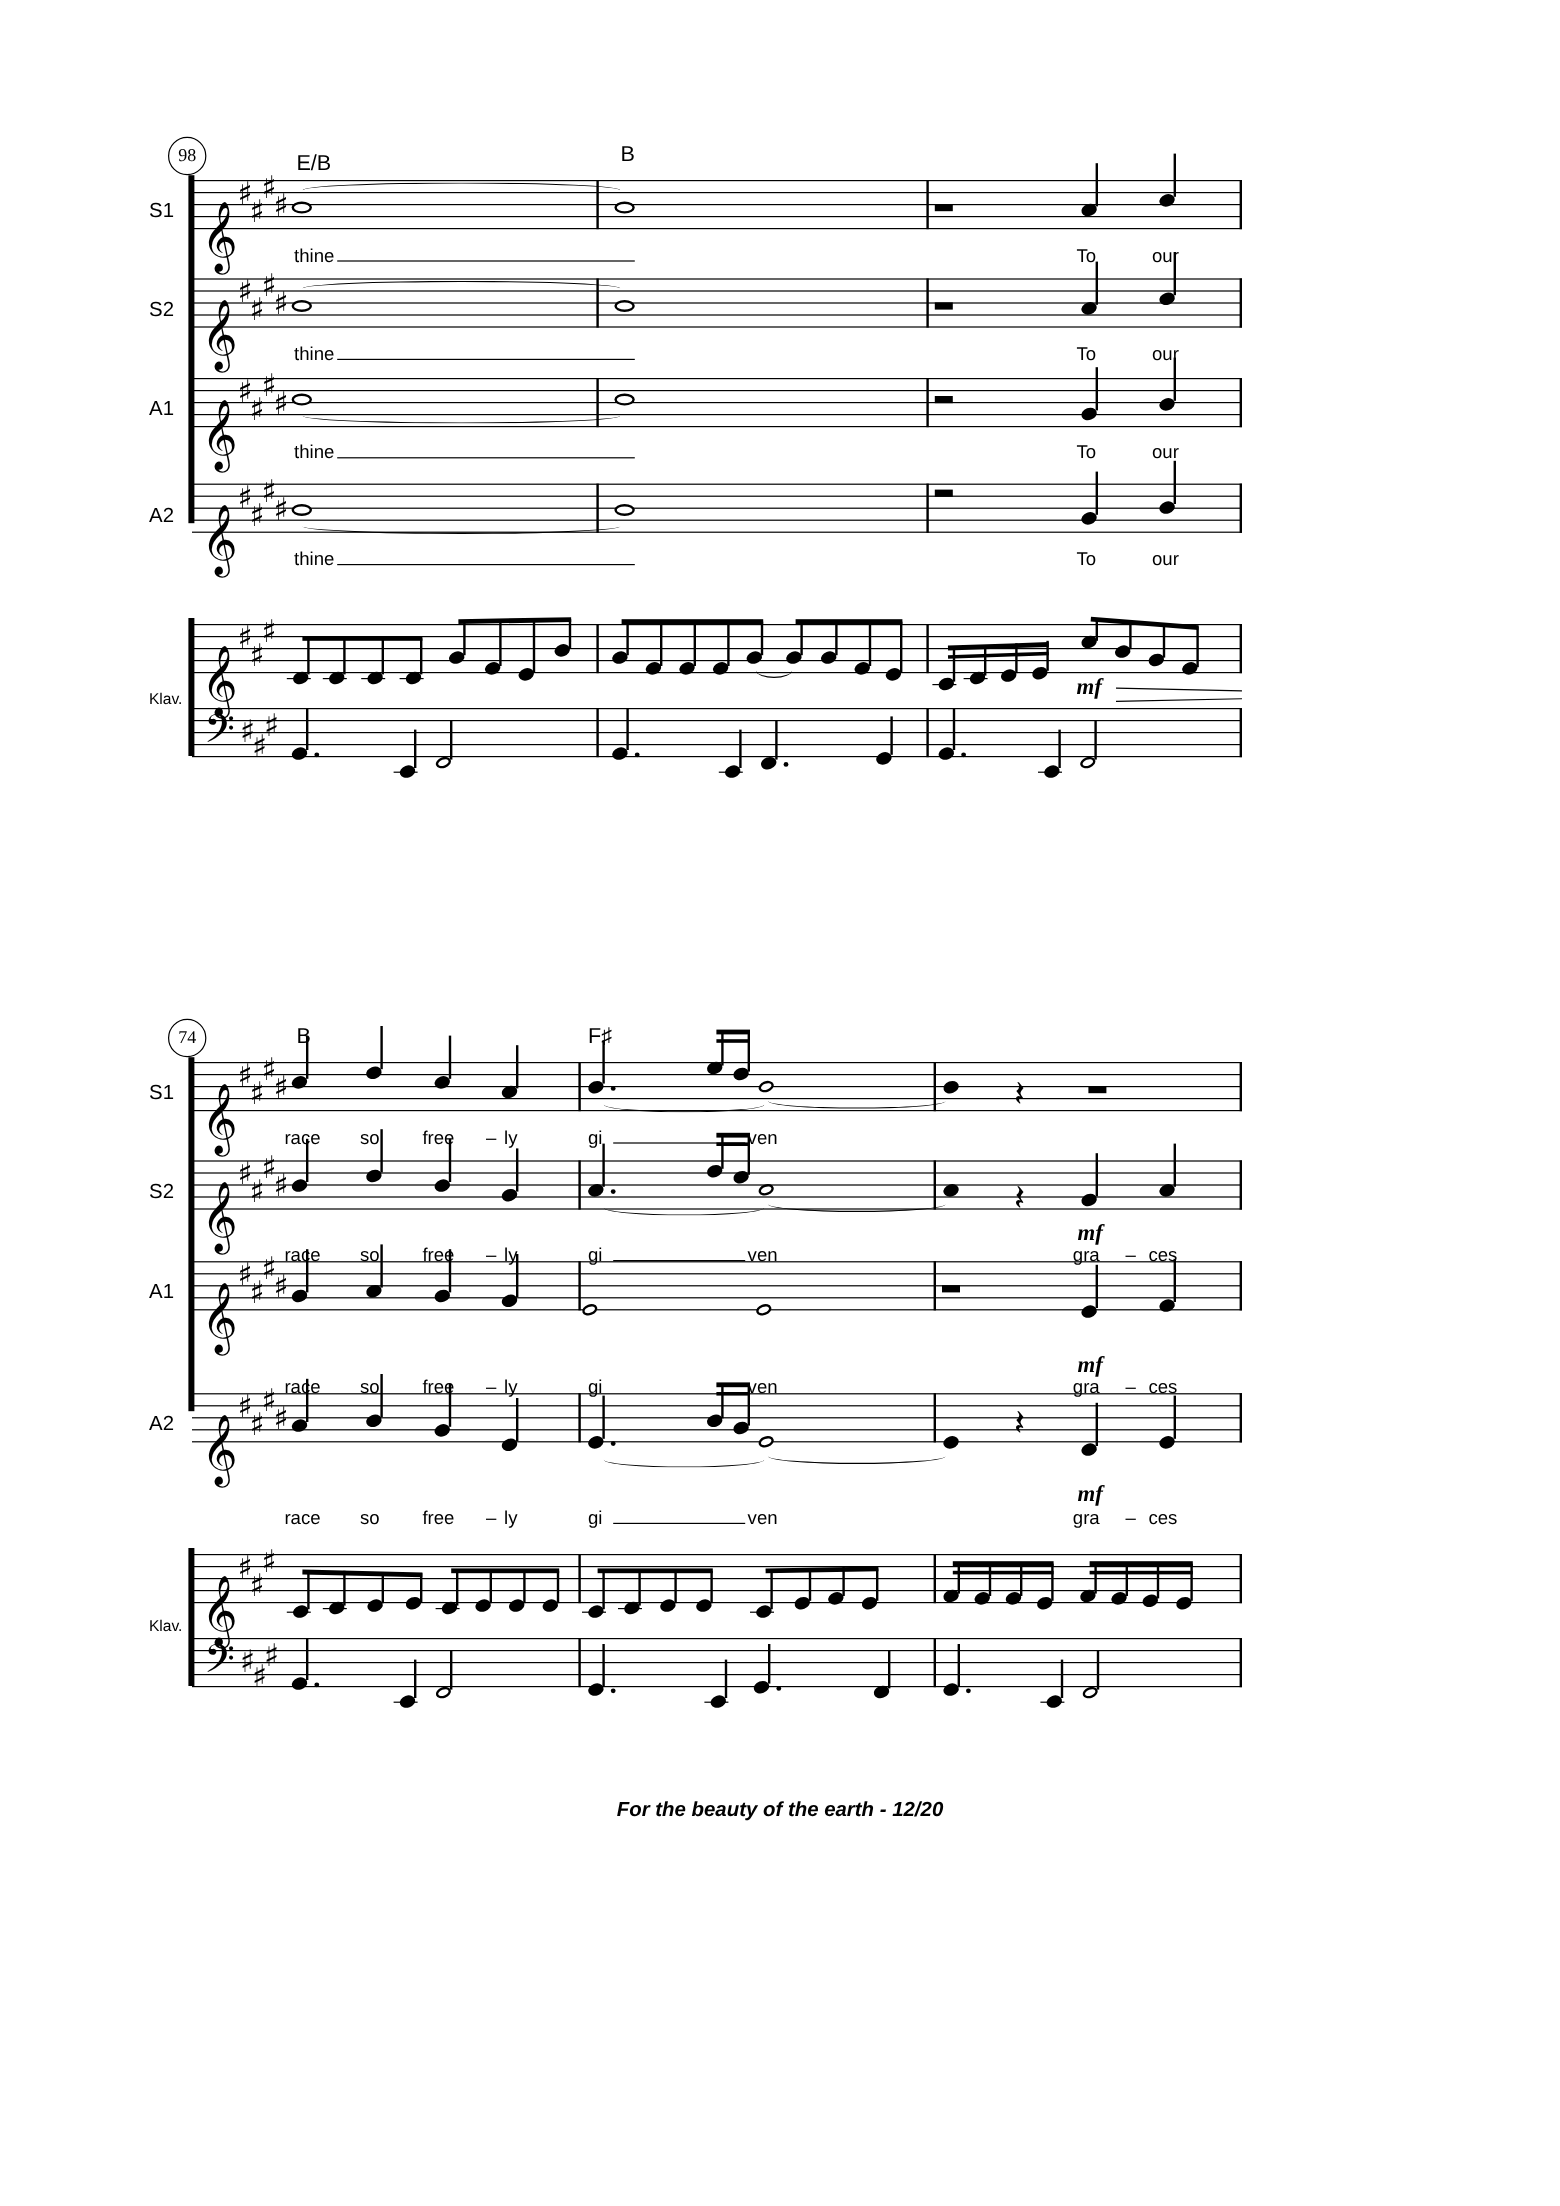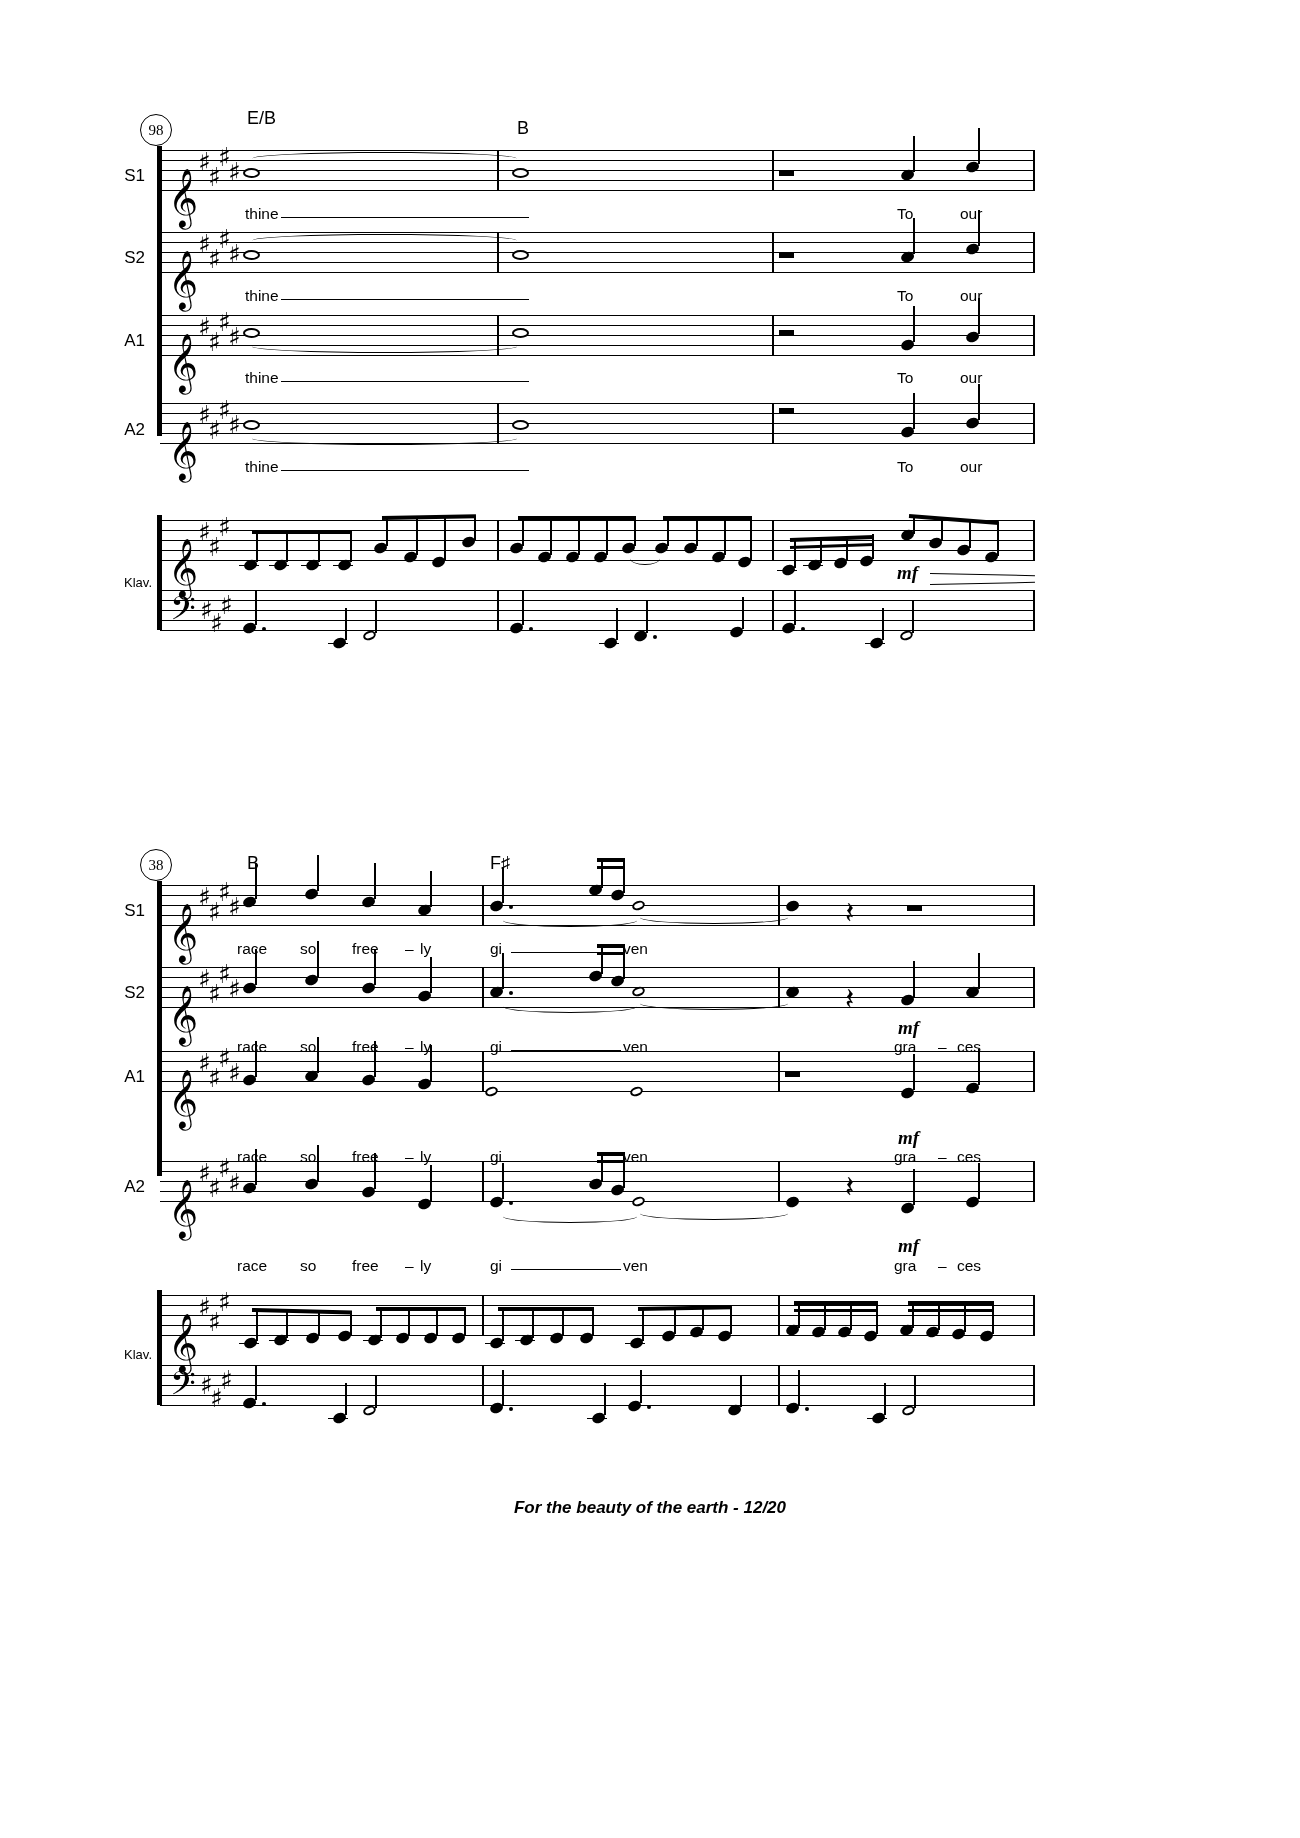--- a/index.html
+++ b/index.html
@@ -71,21 +71,21 @@
 
 <div class="page">
 
   <div class="system" id="system-1">
 
     <div class="meas-num" style="left:140px;top:14px;">98</div>
 
     <div class="bracket" style="left:157px;top:46px;height:290px;"></div>
     <div class="bracket" style="left:157px;top:415px;height:115px;"></div>
 
-    <div class="chord" style="left:247px;top:8px;">E/B</div>
+    <div class="chord" style="left:247px;top:26px;">E/B</div>
     <div class="chord" style="left:517px;top:18px;">B</div>
 
     <div class="vlabel" style="left:95px;top:66px;">S1</div>
     <div class="stave" style="top:50px;">
       <div class="ln"></div>
         <div class="ln"></div>
         <div class="ln"></div>
         <div class="ln"></div>
         <div class="ln"></div>
     </div>
@@ -327,21 +327,21 @@
     <div class="dot" style="left:801px;top:527px;"></div>
     <div class="nh" style="left:870px;top:538px;"></div>
     <div class="ledger" style="left:865px;top:543px;"></div>
     <div class="stem" style="left:882px;top:508px;height:32px;"></div>
     <div class="nh open" style="left:900px;top:531px;"></div>
     <div class="stem" style="left:912px;top:500px;height:33px;"></div>
   </div>
 
   <div class="system" id="system-2">
 
-    <div class="meas-num" style="left:140px;top:14px;">38</div>
+    <div class="meas-num" style="left:140px;top:14px;">74</div>
 
     <div class="bracket" style="left:157px;top:46px;height:295px;"></div>
     <div class="bracket" style="left:157px;top:455px;height:115px;"></div>
 
     <div class="chord" style="left:247px;top:18px;">B</div>
     <div class="chord" style="left:490px;top:18px;">F♯</div>
 
     <div class="vlabel" style="left:95px;top:66px;">S1</div>
     <div class="stave" style="top:50px;">
       <div class="ln"></div>

